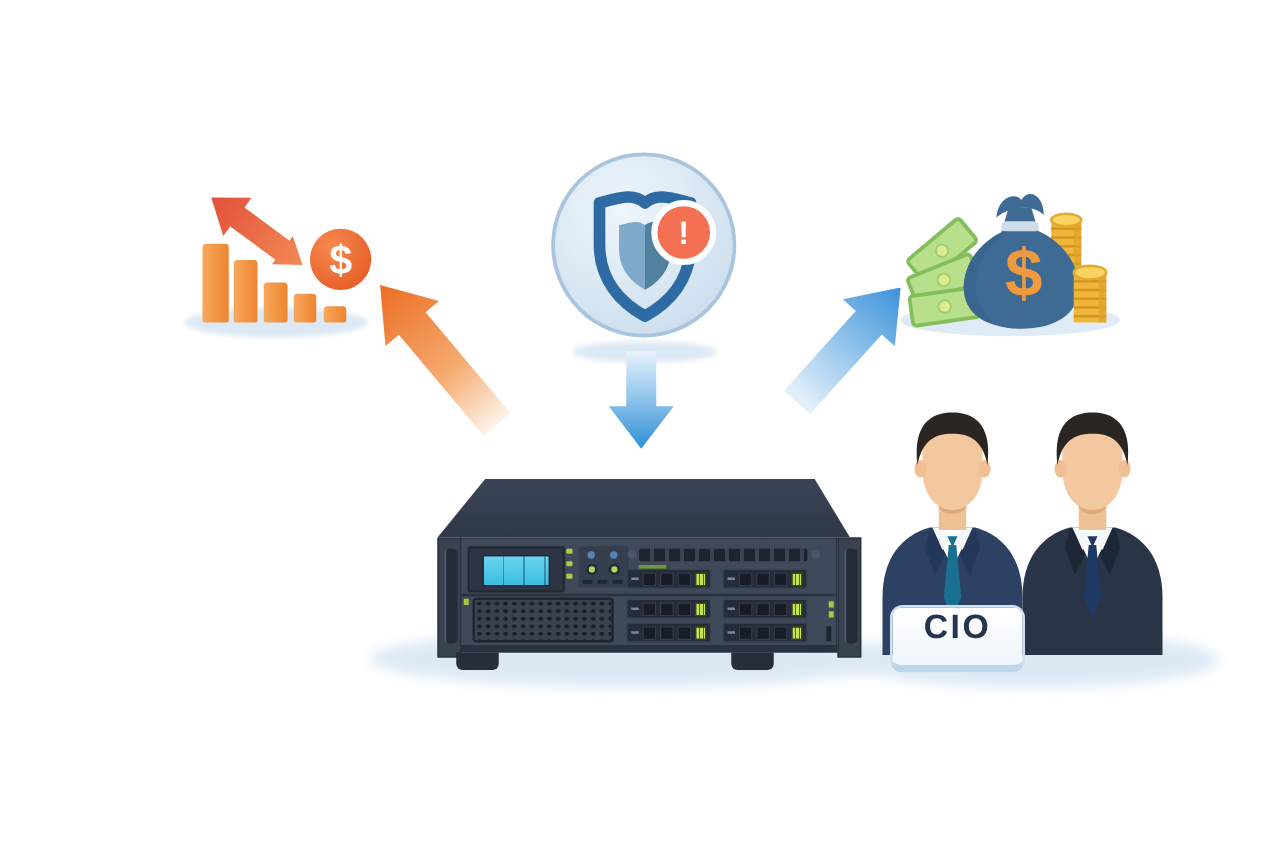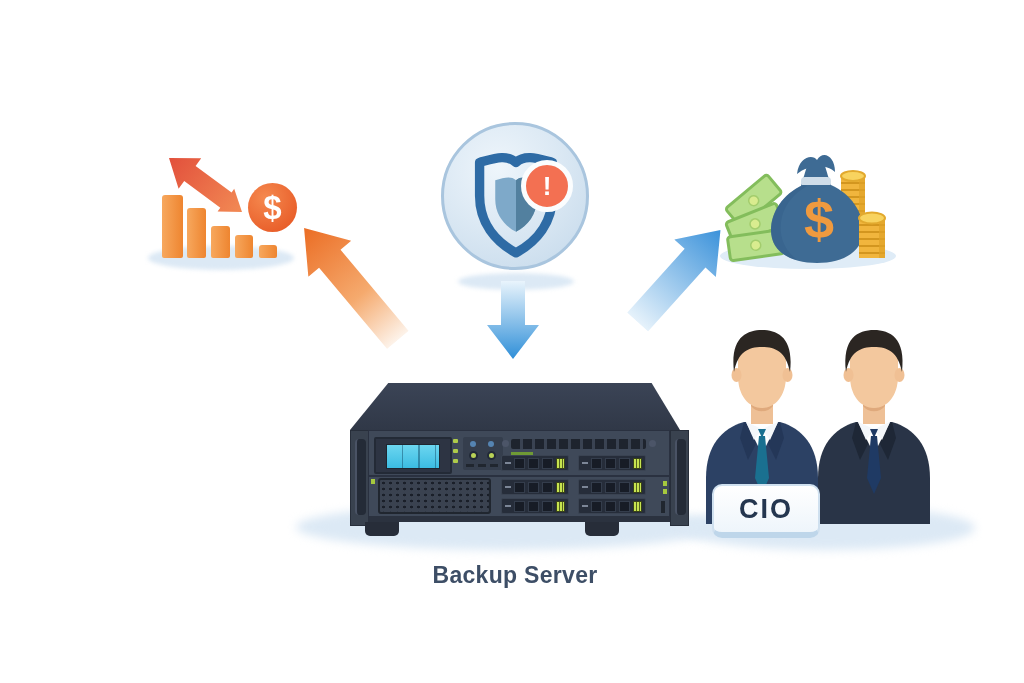--- a/index.html
+++ b/index.html
@@ -93,21 +93,21 @@
   .caption{
     left:340px;top:562px;width:350px;text-align:center;
     color:#3d4e66;font-size:23px;font-weight:600;letter-spacing:.3px;
   }
 
   
   .exec-label{
     width:104px;height:46px;border-radius:10px;
     background:linear-gradient(180deg,#ffffff,#eef5fb);
     border:2px solid #cfe0ef;border-bottom:6px solid #bed6ea;box-sizing:content-box;
-    display:flex;align-items:center;justify-content:center;
+    display:flex;align-items:flex-start;justify-content:center;
     color:#24364f;font-size:27px;font-weight:600;letter-spacing:2px;
   }
 </style>
 </head>
 <body>
 
 <div class="canvas">
 
   <div class="abs" style="left:0;top:0;">
     <div class="abs soft-shadow" style="left:148px;top:246px;width:146px;height:24px;filter:blur(2px);"></div>
@@ -323,21 +323,20 @@
 
       <div class="abs edge-led" style="left:2px;top:48px;"></div>
       <div class="abs edge-led" style="left:294px;top:50px;"></div>
       <div class="abs edge-led" style="left:294px;top:58px;"></div>
       <div class="abs slot" style="left:292px;top:70px;width:4px;height:12px;"></div>
     </div>
     <div class="abs srv-foot" style="left:25px;"></div>
     <div class="abs srv-foot" style="left:245px;"></div>
   </div>
 
-  <div class="abs caption">Backup Server</div>
 
   <svg class="abs" style="left:698px;top:326px;" width="128" height="198" viewBox="0 0 128 198">
     <path d="M8,198 L8,152 C8,120 24,102 46,96 L82,96 C104,102 120,120 120,152 L120,198 Z" fill="#2c4164"></path>
     <path d="M46,96 L62,110 L50,134 L42,112 Z" fill="#243758"></path>
     <path d="M82,96 L66,110 L78,134 L86,112 Z" fill="#243758"></path>
     <polygon points="48,96 64,128 80,96" fill="#ffffff"></polygon>
     <path d="M48,96 L64,103 L56,114 Z" fill="#f4f7fa"></path>
     <path d="M80,96 L64,103 L72,114 Z" fill="#f4f7fa"></path>
     <polygon points="60,103 68,103 64,112" fill="#1a7090"></polygon>
     <polygon points="61,110 67,110 71,152 64,168 57,152" fill="#1a7090"></polygon>

